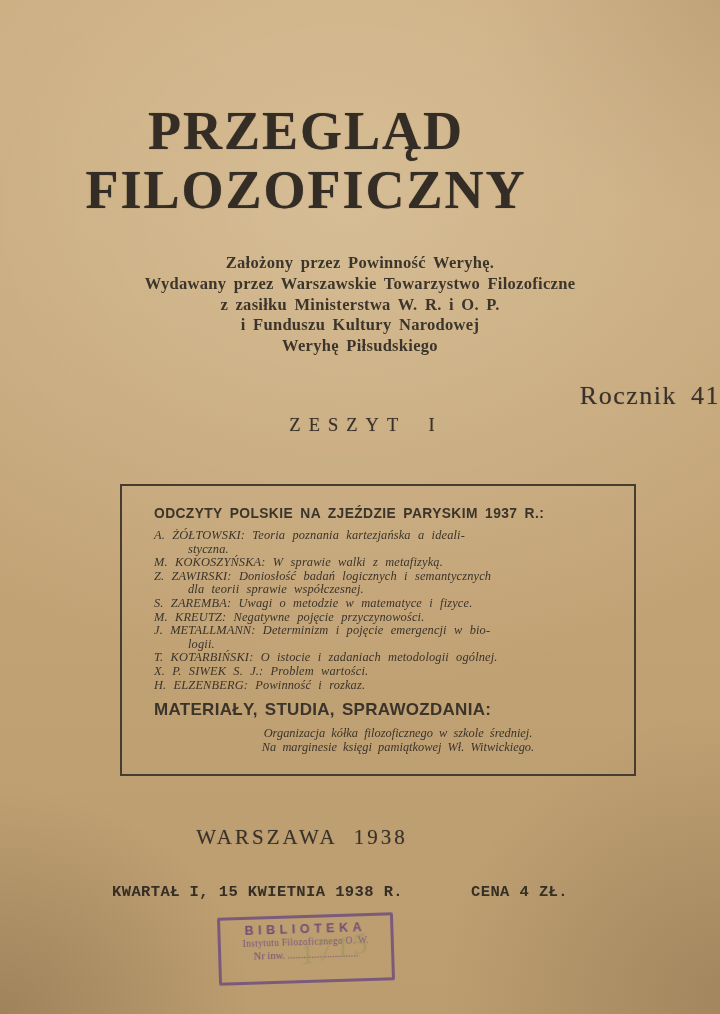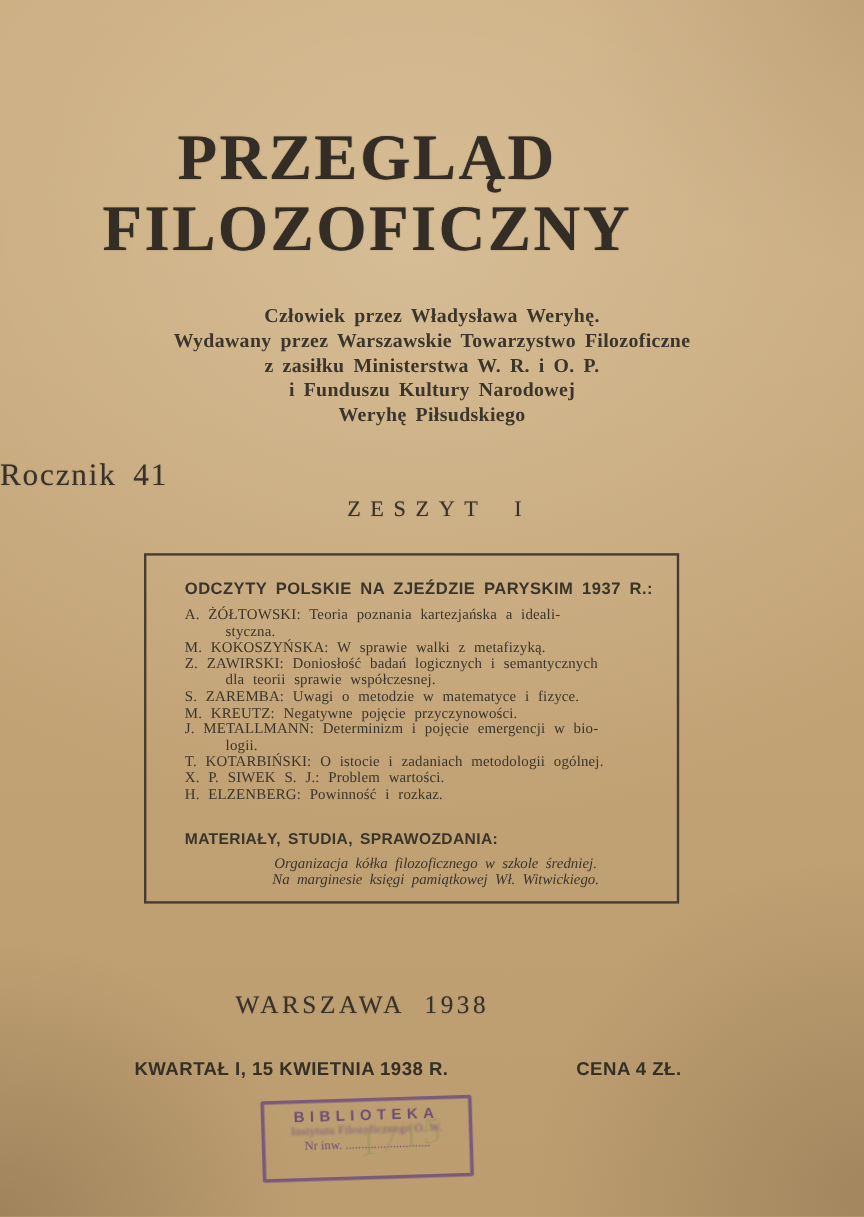--- a/index.html
+++ b/index.html
@@ -25,63 +25,63 @@
     text-align:center;font-weight:bold;font-size:54px;line-height:59px;
     letter-spacing:2px;color:#332d25;
     text-shadow:0 0 1px rgba(30,25,15,0.5);
   }
   .imprint{
     position:absolute;top:253px;left:0;width:720px;text-align:center;
     font-size:16.5px;line-height:20.8px;font-weight:bold;
     letter-spacing:0.3px;word-spacing:3px;color:#3c352b;
   }
   .volume{
-    position:absolute;top:381px;left:0;width:720px;text-align:left;
+    position:absolute;top:381px;left:0;width:720px;text-align:right;
     font-size:26px;letter-spacing:1.5px;word-spacing:6px;color:#38322a;
   }
   .issue{
     position:absolute;top:415px;left:6px;width:720px;text-align:center;
     font-size:18.5px;letter-spacing:8px;word-spacing:10px;color:#38322a;
   }
 
   .contents-box{
-    position:absolute;left:120px;top:461px;width:446px;height:292px;
+    position:absolute;left:120px;top:484px;width:516px;height:292px;
     border:2px solid #463d30;box-sizing:border-box;
     padding:20px 12px 0 32px;overflow:hidden;
   }
   .box-heading{
     font-family:"Liberation Sans", sans-serif;font-weight:bold;
     font-size:13.8px;letter-spacing:0.4px;word-spacing:3px;
     color:#3b342a;white-space:nowrap;
   }
   .items{ margin-top:8px; }
   .item{
-    font-size:12.4px;line-height:13.6px;
+    font-style:italic;font-size:12.4px;line-height:13.6px;
     word-spacing:4px;letter-spacing:0.15px;
     padding-left:34px;text-indent:-34px;white-space:nowrap;color:#3b342a;
   }
   .box-subheading{
-    margin-top:22px;
+    margin-top:8px;
     font-family:"Liberation Sans", sans-serif;font-weight:bold;
-    font-size:13px;letter-spacing:0.3px;word-spacing:2px;
+    font-size:17px;letter-spacing:0.3px;word-spacing:2px;
     color:#3b342a;white-space:nowrap;
   }
   .notes{ margin-top:7px;margin-left:20px; }
   .note{
     font-style:italic;font-size:12.4px;line-height:13.8px;
     word-spacing:3px;white-space:nowrap;color:#3b342a;text-align:center;
   }
 
   .city-year{
     position:absolute;top:825px;left:0;width:604px;text-align:center;
     font-size:21px;letter-spacing:3px;word-spacing:9px;color:#38322a;
   }
   .footer-row{
     position:absolute;top:883px;left:0;width:720px;height:22px;
-    font-family:Liberation Sans, sans-serif;font-weight:bold;
+    font-family:Liberation Mono, monospace;font-weight:bold;
     font-size:15.5px;letter-spacing:0.4px;color:#352f26;
   }
   .footer-left{ position:absolute;left:112px;top:0;white-space:nowrap; }
   .footer-right{ position:absolute;right:152px;top:0;white-space:nowrap; }
 
   .stamp{
     position:absolute;left:218px;top:915px;width:176px;height:68px;
     border:3px solid rgba(104,70,126,0.78);border-radius:2px;
     transform:rotate(-1.8deg);box-sizing:border-box;
     filter:blur(0.3px);
@@ -112,21 +112,21 @@
 <body>
 
 <div class="paper">
 
   <div class="title">
     <div>PRZEGLĄD</div>
     <div>FILOZOFICZNY</div>
   </div>
 
   <div class="imprint">
-    <div>Człowiek przez Władysława Weryhę.</div>
+    <div>Założony przez Powinność Weryhę.</div>
     <div>Wydawany przez Warszawskie Towarzystwo Filozoficzne</div>
     <div>z zasiłku Ministerstwa W. R. i O. P.</div>
     <div>i Funduszu Kultury Narodowej</div>
     <div>Weryhę Piłsudskiego</div>
   </div>
 
   <div class="volume ink">Rocznik 41</div>
   <div class="issue ink">ZESZYT I</div>
 
   <div class="contents-box">

